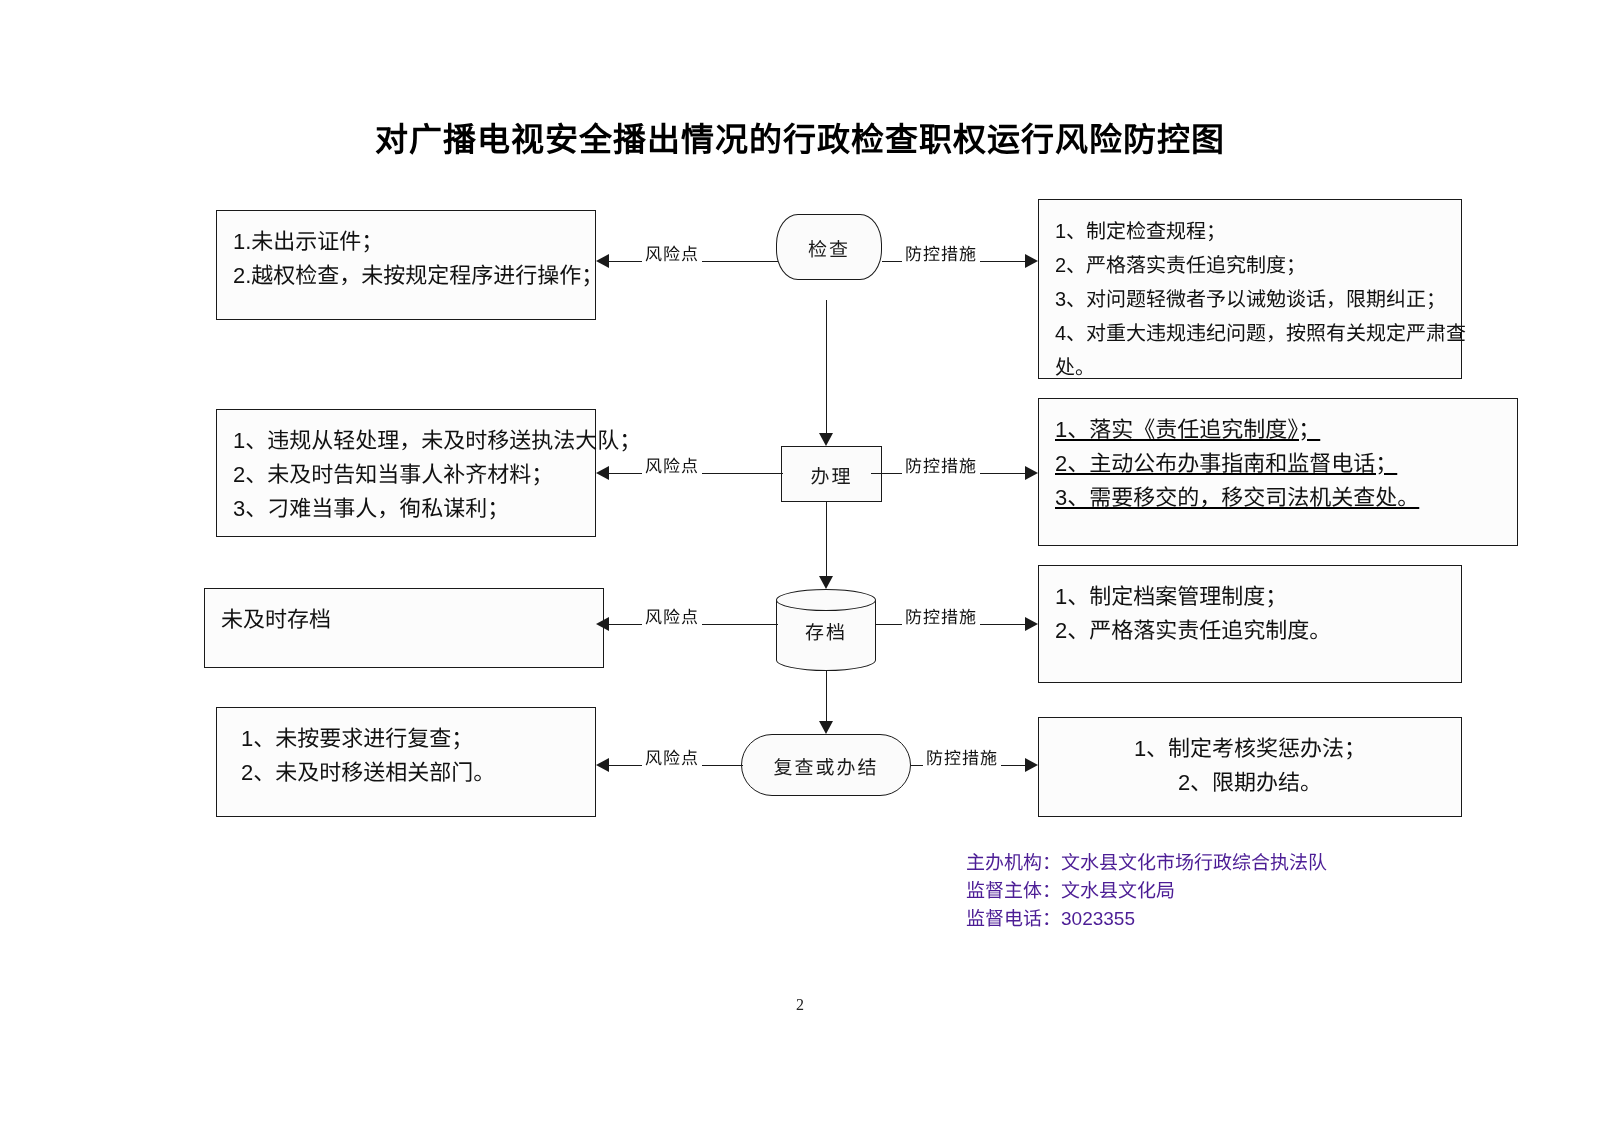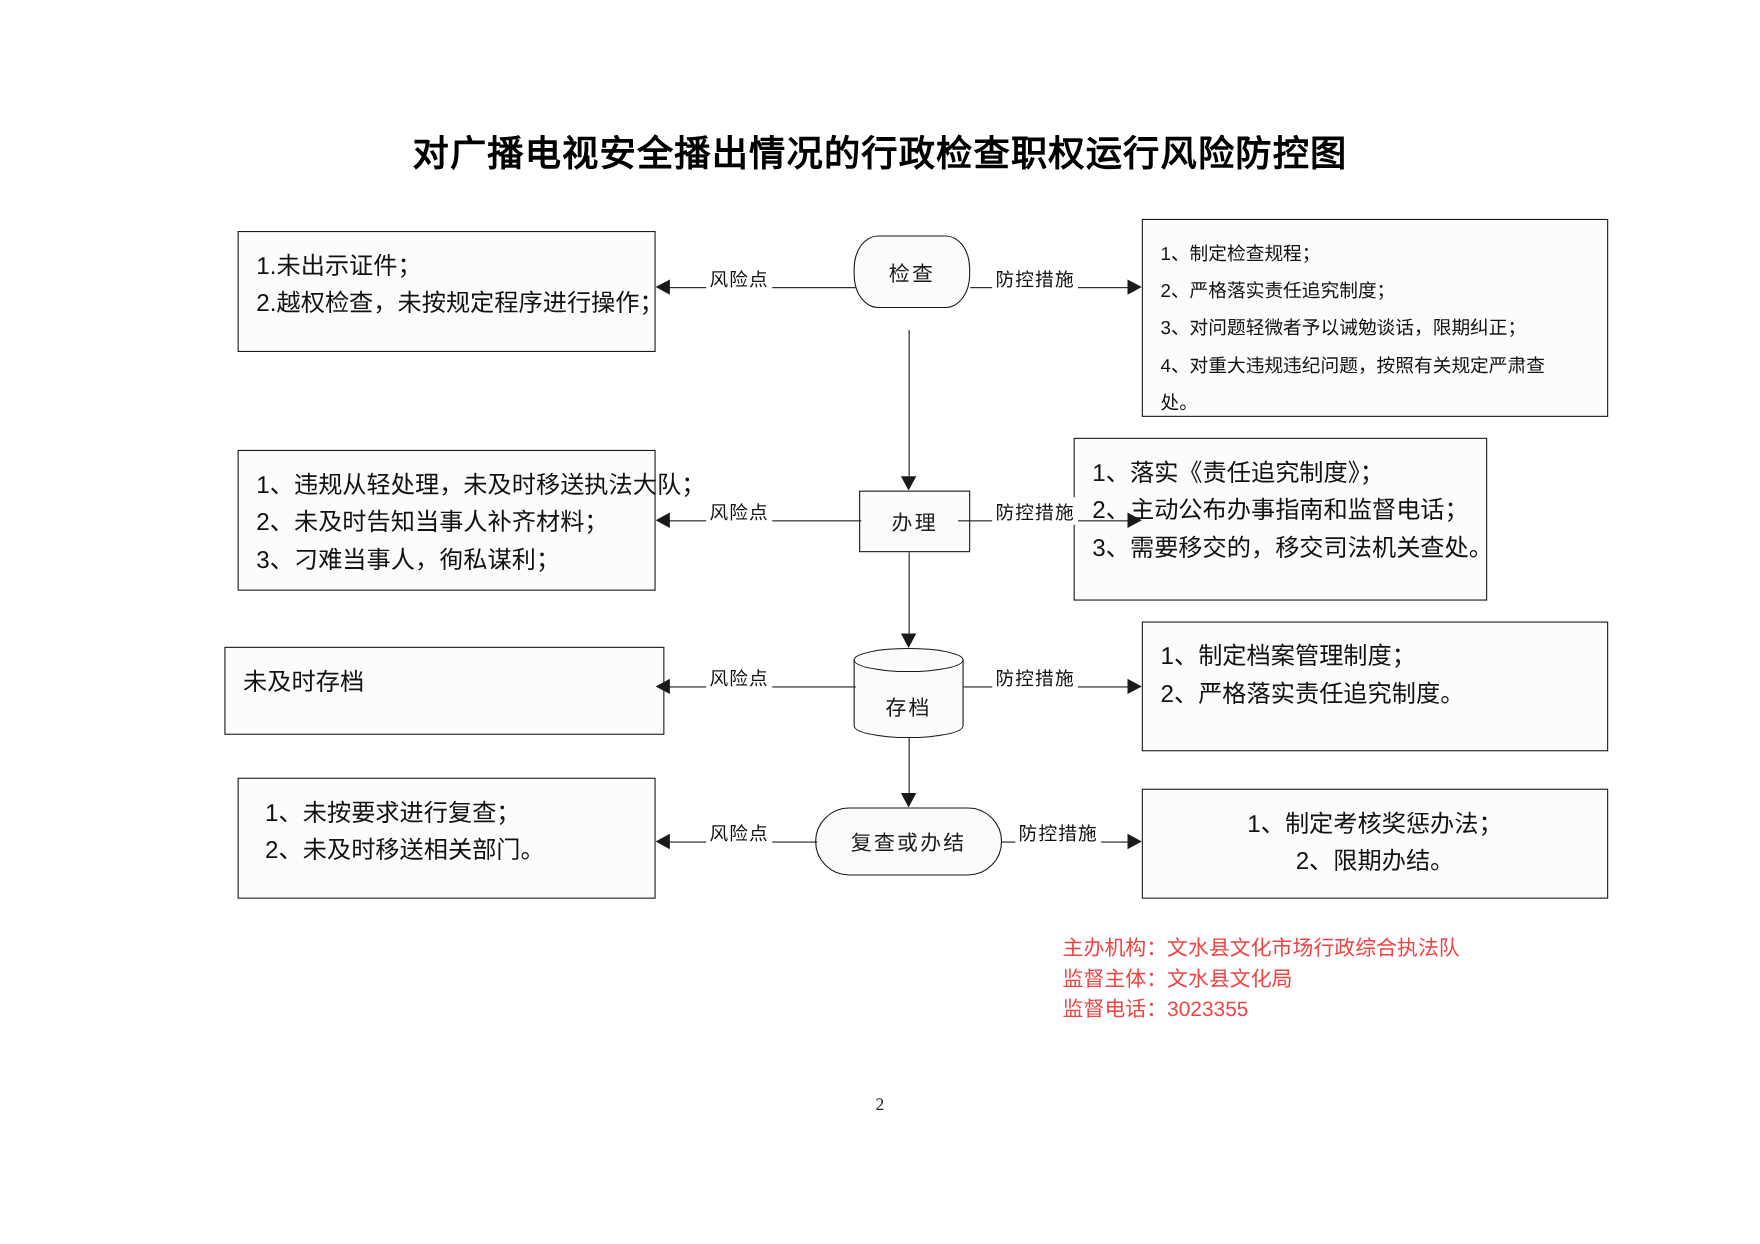--- a/index.html
+++ b/index.html
@@ -40,31 +40,31 @@
     border: 1.5px solid #1a1a1a;
     background: #fcfcfc;
     padding: 14px 16px 10px 16px;
   }
   .tbox .line {
     font-size: 22px;
     line-height: 34px;
     white-space: nowrap;
     color: #111;
   }
-  .tbox.small .line { font-size: 17px; }
+  .tbox.small .line { font-size: 20px; }
 
   
   #risk-box-1 { left: 216px;  top: 210px;  width: 380px; height: 110px; }
   #risk-box-2 { left: 216px;  top: 409px;  width: 380px; height: 128px; }
   #risk-box-3 { left: 204px;  top: 588px;  width: 400px; height: 80px;  }
   #risk-box-4 { left: 216px;  top: 707px;  width: 380px; height: 110px; padding-left: 24px; }
 
   
   #ctrl-box-1 { left: 1038px; top: 199px;  width: 424px; height: 180px; }
-  #ctrl-box-2 { left: 976px; top: 398px;  width: 376px; height: 148px; }
+  #ctrl-box-2 { left: 1038px; top: 398px;  width: 480px; height: 148px; text-decoration: underline; }
   #ctrl-box-3 { left: 1038px; top: 565px;  width: 424px; height: 118px; }
   #ctrl-box-4 { left: 1038px; top: 717px;  width: 424px; height: 100px; text-align: center; }
 
   
   .node {
     position: absolute;
     border: 1.6px solid #1a1a1a;
     background: #fbfbfb;
     display: flex;
     align-items: center;
@@ -115,21 +115,20 @@
     border-radius: 50%;
     background: #fbfbfb;
     clip-path: inset(50% 0 -4px 0);
   }
   #node-archive .cyl-label {
     position: absolute;
     left: 0; top: 0; width: 100px; height: 82px;
     display: flex; align-items: center; justify-content: center;
     font-size: 19px; letter-spacing: 2px; color: #1a1a1a;
     z-index: 3;
-    margin-top: 12px;
   }
 
   
   .hline {
     position: absolute;
     height: 0;
     border-top: 1.5px solid #1a1a1a;
   }
   .vline {
     position: absolute;
@@ -167,21 +166,21 @@
     padding: 0 3px;
     white-space: nowrap;
   }
 
   
   .footer {
     position: absolute;
     left: 966px; top: 849px;
     font-size: 19px;
     line-height: 28px;
-    color: #ef4444;
+    color: #4c1d95;
   }
   .footer .fline { white-space: nowrap; }
 
   .page-number {
     position: absolute;
     left: 0; top: 996px;
     width: 1600px;
     text-align: center;
     font-size: 16px;
     color: #222;

